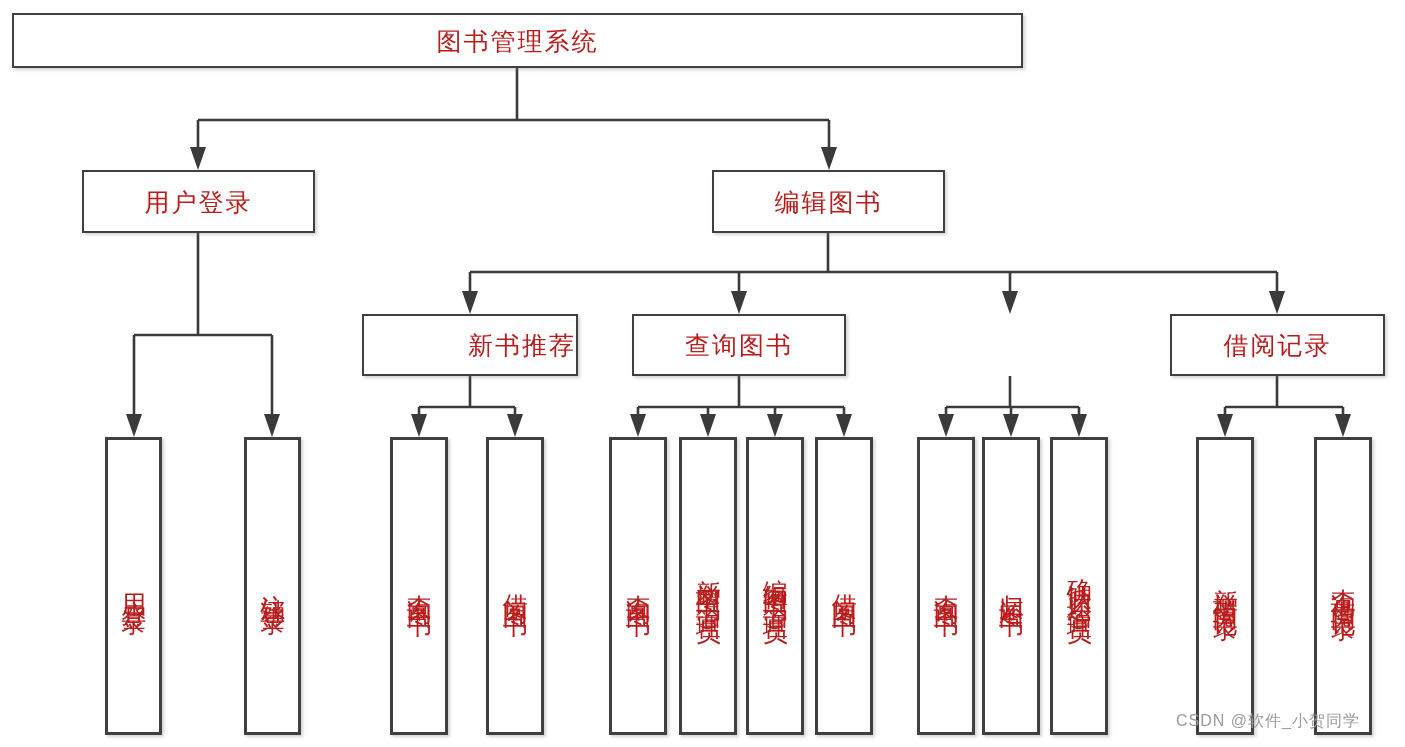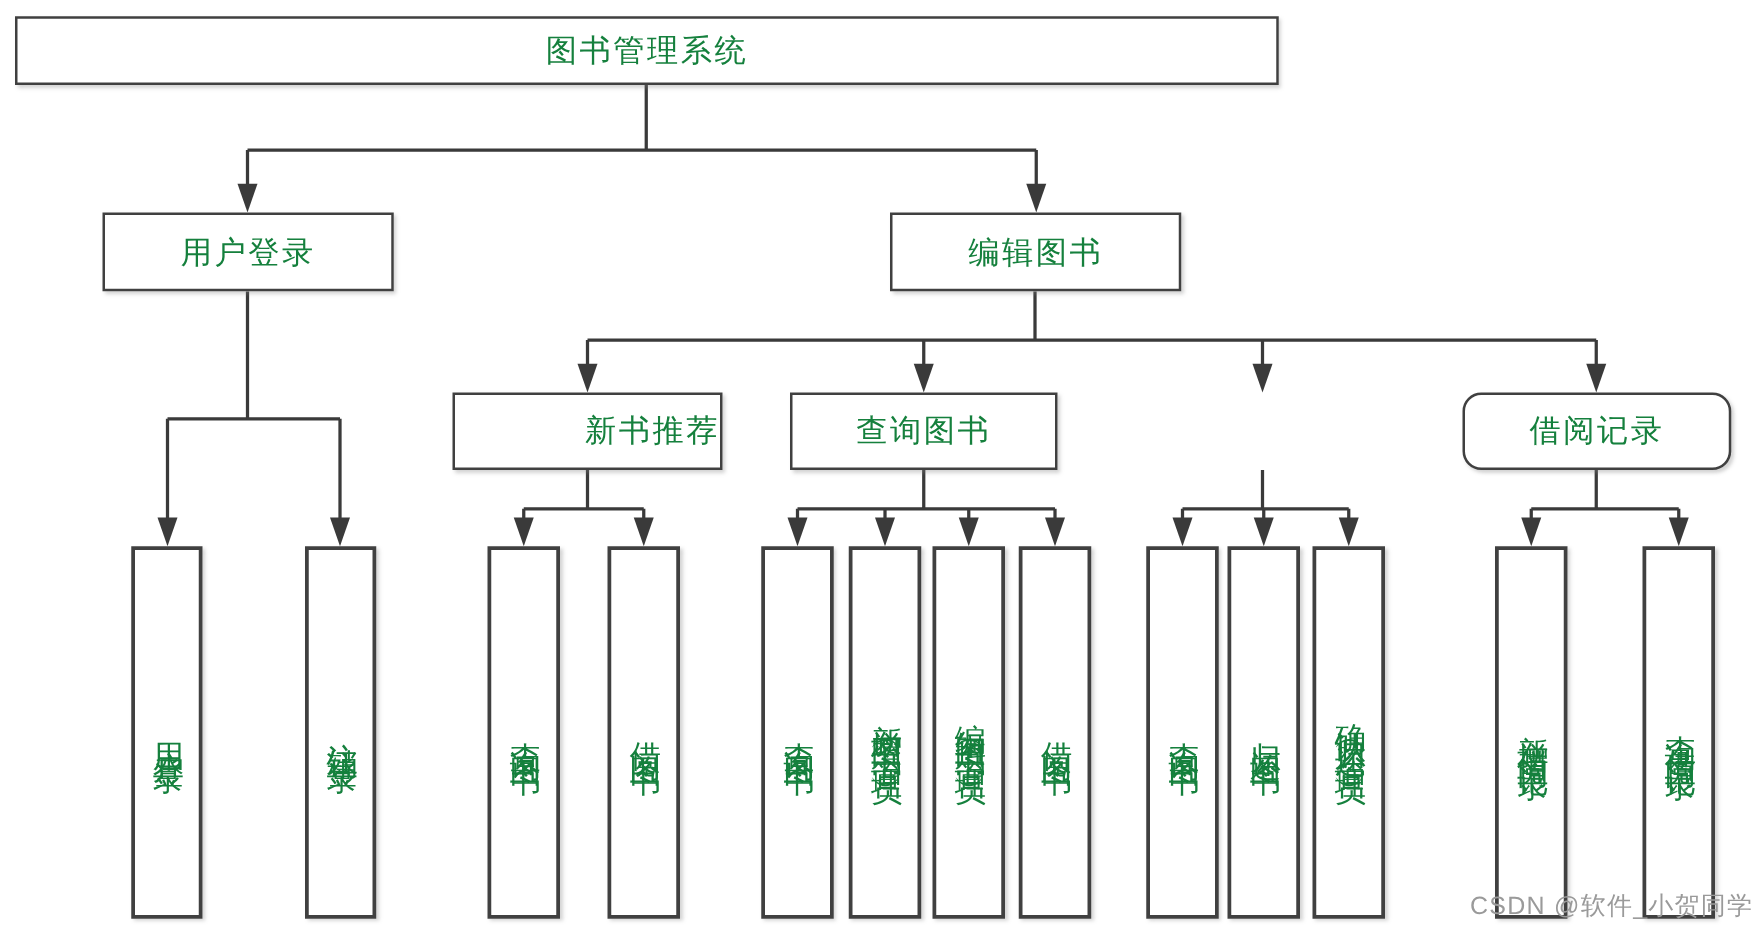--- a/index.html
+++ b/index.html
@@ -24,21 +24,21 @@
   }
   svg.wires polygon { fill: #3a3a3a; stroke: none; }
   .node {
     position: absolute;
     background: #ffffff;
     border: 2px solid #404040;
     box-sizing: border-box;
     display: flex;
     align-items: center;
     justify-content: center;
-    color: #15803d;
+    color: #b91c1c;
     z-index: 2;
     box-shadow: 2px 2px 3px rgba(130,130,130,0.35);
   }
   .node .lbl {
     font-size: 25px;
     letter-spacing: 2px;
     white-space: nowrap;
     line-height: 1.2;
   }
   .node.leaf {
@@ -52,21 +52,21 @@
     font-size: 25px;
     letter-spacing: 6px;
     line-height: 1.1;
     white-space: nowrap;
   }
   .watermark {
     position: absolute;
     left: 1176px;
     top: 711px;
     z-index: 5;
-    font-size: 20px;
+    font-size: 16px;
     color: #9a9a9a;
     letter-spacing: 1px;
     white-space: nowrap;
   }
 </style>
 </head>
 <body>
 
 <div class="canvas">
 
@@ -130,21 +130,21 @@
   <div class="node" style="left:712px; top:170px; width:233px; height:63px;">
     <span class="lbl">编辑图书</span>
   </div>
 
   <div class="node" style="left:362px; top:314px; width:216px; height:62px;justify-content:flex-end;">
     <span class="lbl">新书推荐</span>
   </div>
   <div class="node" style="left:632px; top:314px; width:214px; height:62px;">
     <span class="lbl">查询图书</span>
   </div>
-  <div class="node" style="left:1170px; top:314px; width:215px; height:62px;border-radius:15px;">
+  <div class="node" style="left:1170px; top:314px; width:215px; height:62px;">
     <span class="lbl">借阅记录</span>
   </div>
 
   <div class="node leaf" style="left:105px; width:57px;">
     <span class="lbl">用户登录</span>
   </div>
   <div class="node leaf" style="left:244px; width:57px;">
     <span class="lbl">注销登录</span>
   </div>
 

